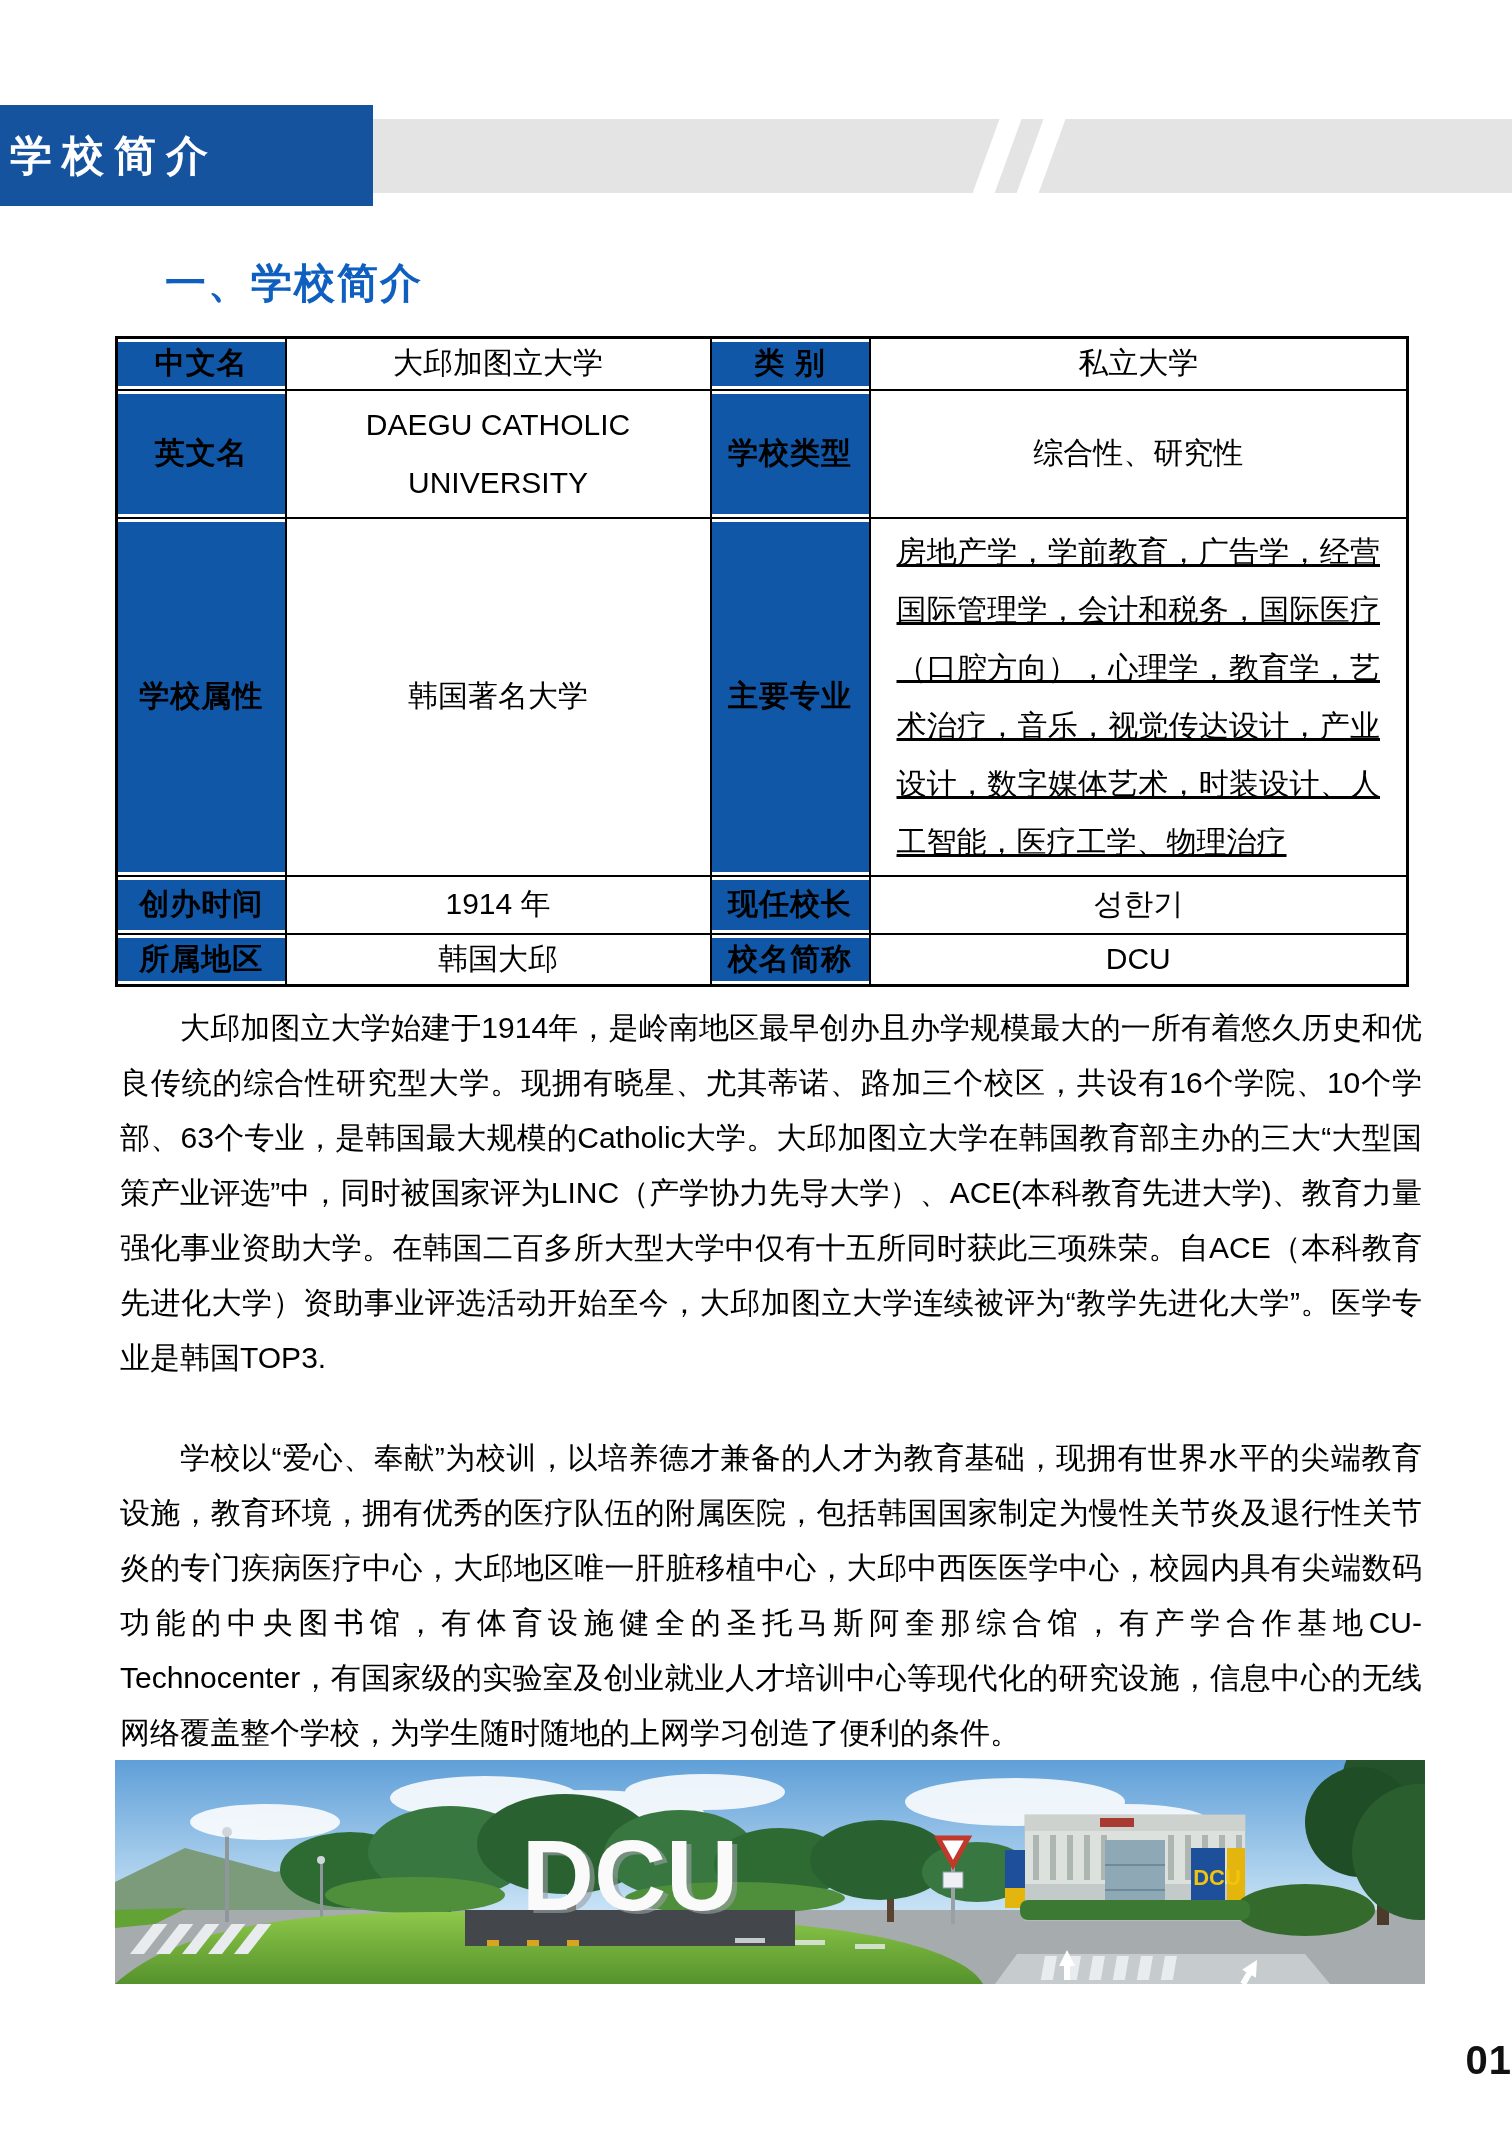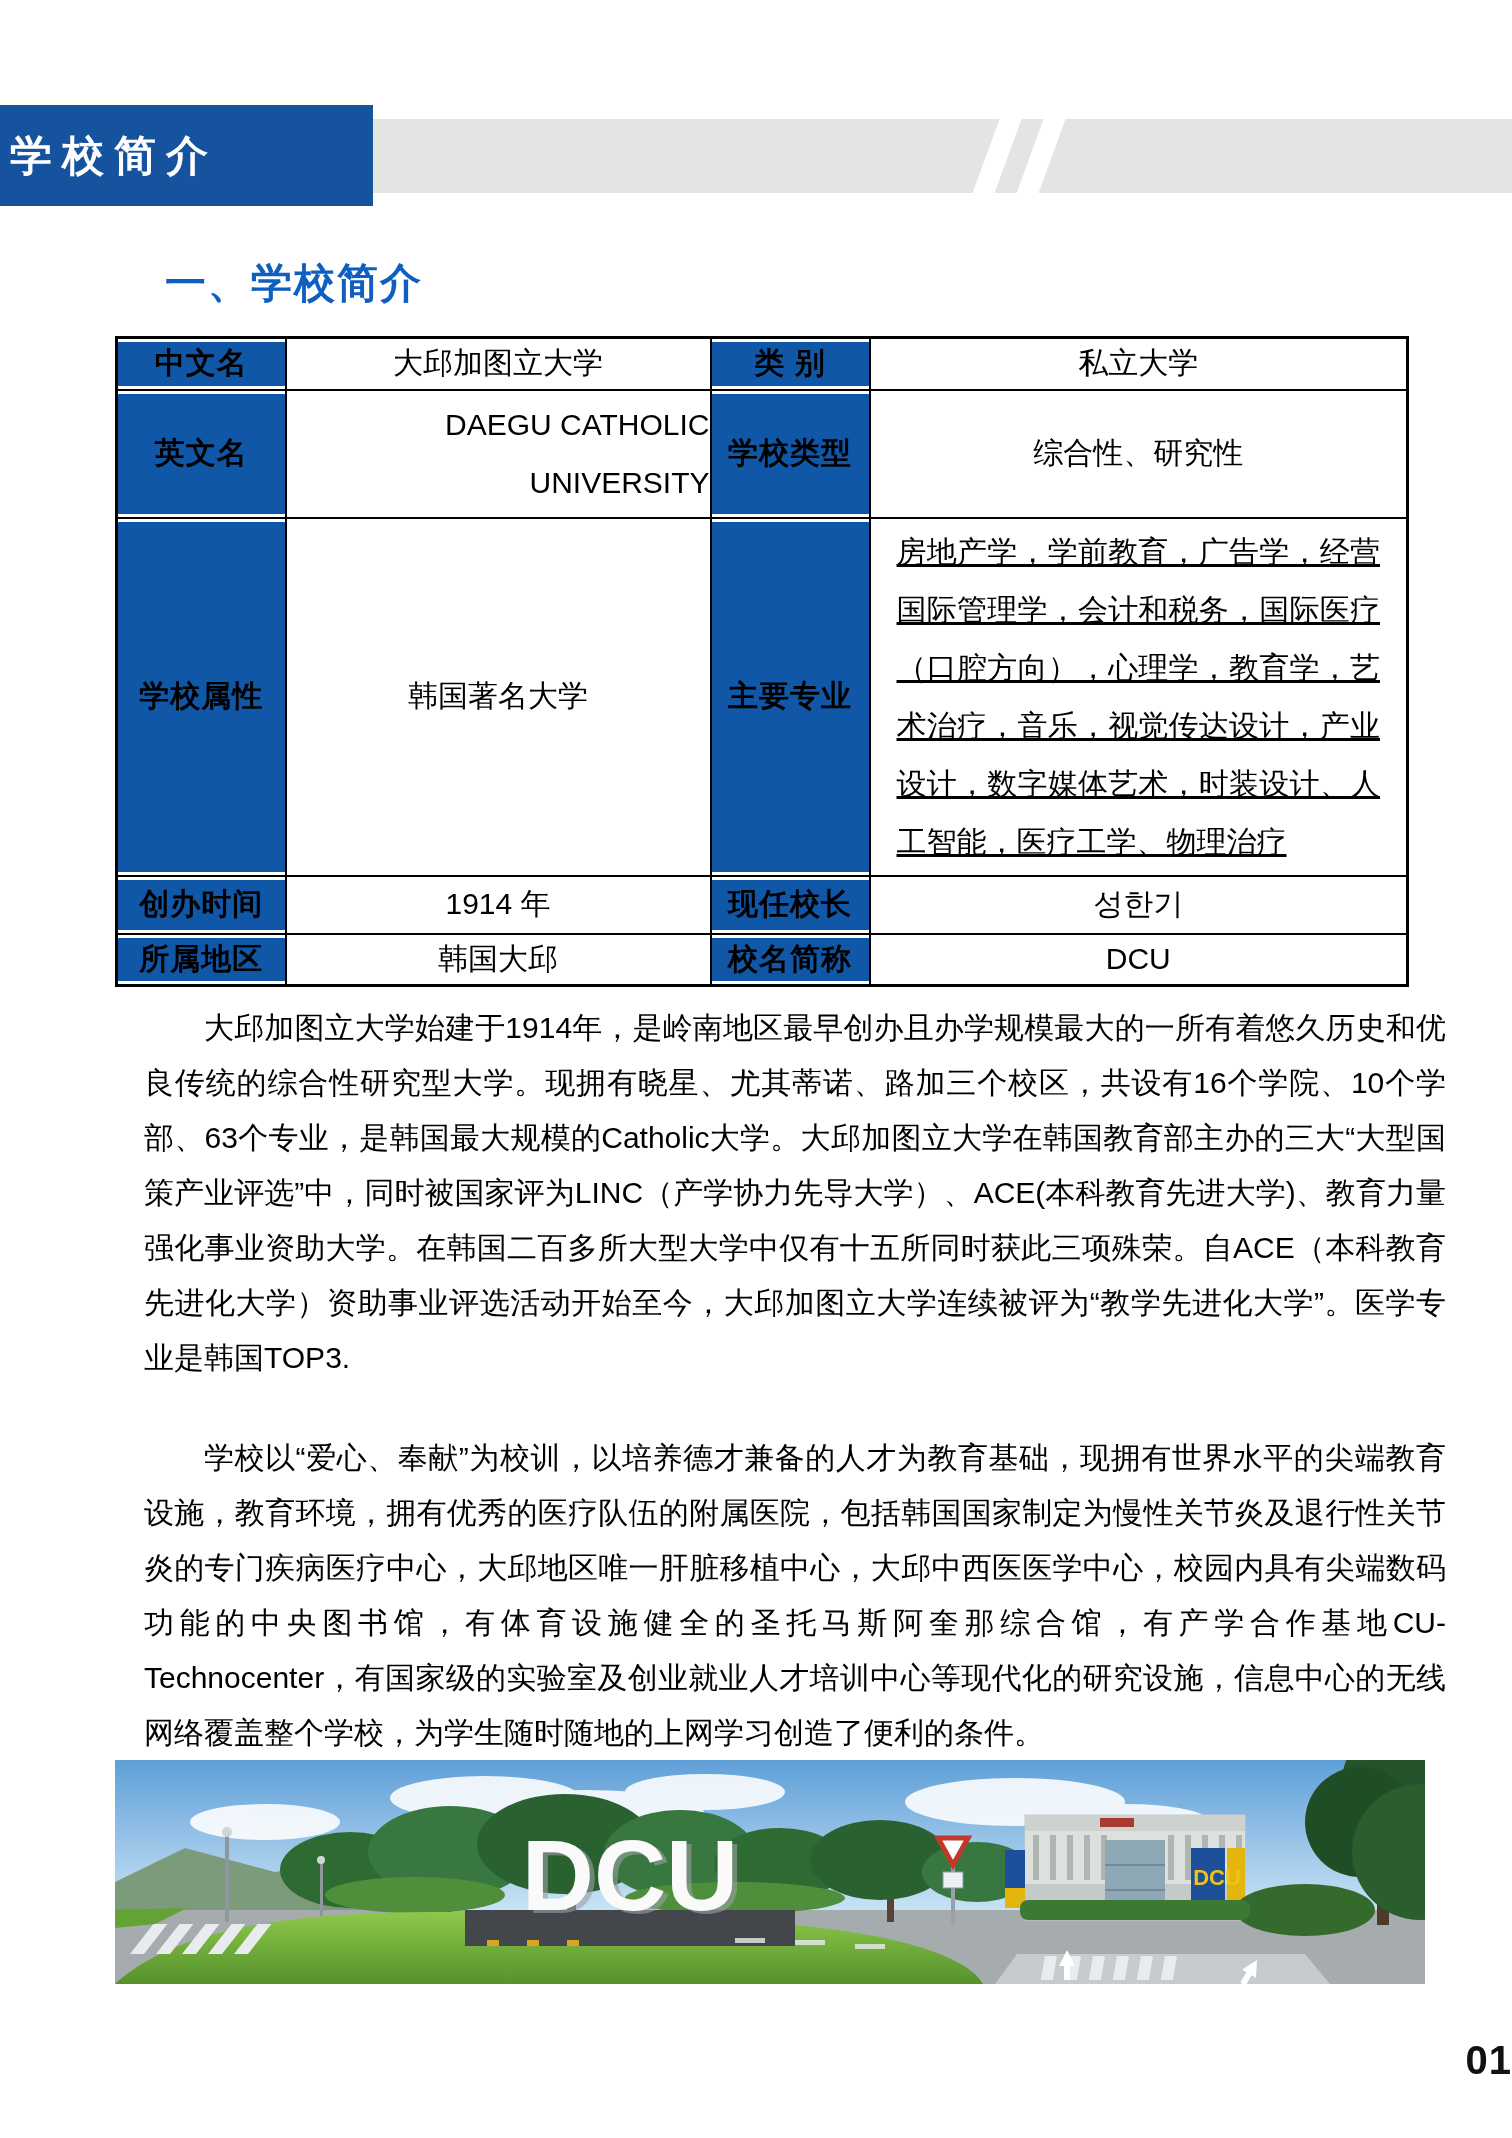--- a/index.html
+++ b/index.html
@@ -73,39 +73,38 @@
     color: #ffffff;
     font-weight: bold;
     letter-spacing: 1px;
     box-shadow: inset 0 3px 0 #ffffff, inset 0 -3px 0 #ffffff;
   }
   tr.r1 { height: 52px; }
   tr.r2 { height: 128px; }
   tr.r3 { height: 350px; }
   tr.r4 { height: 58px; }
   tr.r5 { height: 52px; }
-  td.val.en span { display: block; line-height: 58px; text-align: right; }
+  td.val.en span { display: block; line-height: 58px; }
   td.val.major {
     text-align: justify;
     line-height: 58px;
     padding: 4px 26px;
     text-decoration: underline;
   }
   
   .paragraphs {
     position: absolute;
     left: 120px; top: 1000px;
     width: 1302px;
     max-height: 758px;
     overflow: hidden;
     font-size: 30px;
     line-height: 55px;
     color: #000;
     text-align: justify;
-    margin-left: 24px;
   }
   .paragraphs p { margin: 0; text-indent: 2em; }
   .paragraphs p + p { margin-top: 45px; }
   
   svg.photo {
     position: absolute;
     left: 115px; top: 1760px;
     width: 1310px; height: 224px;
     display: block;
   }

